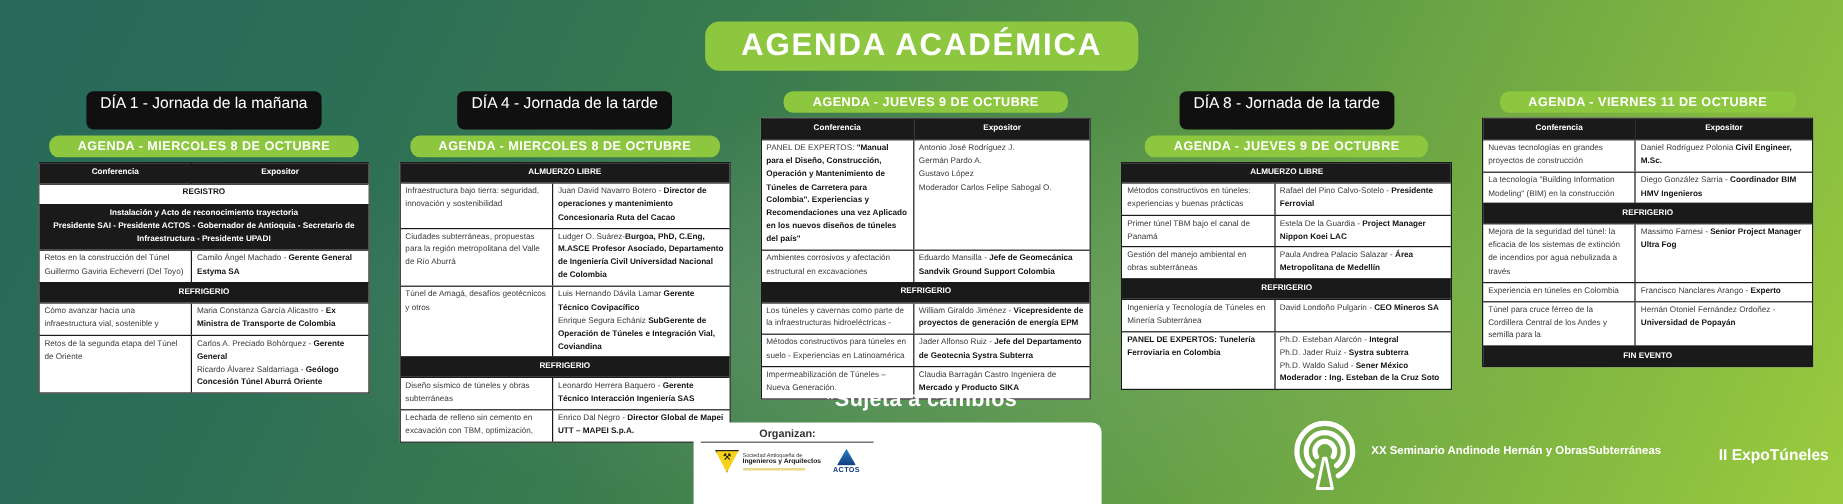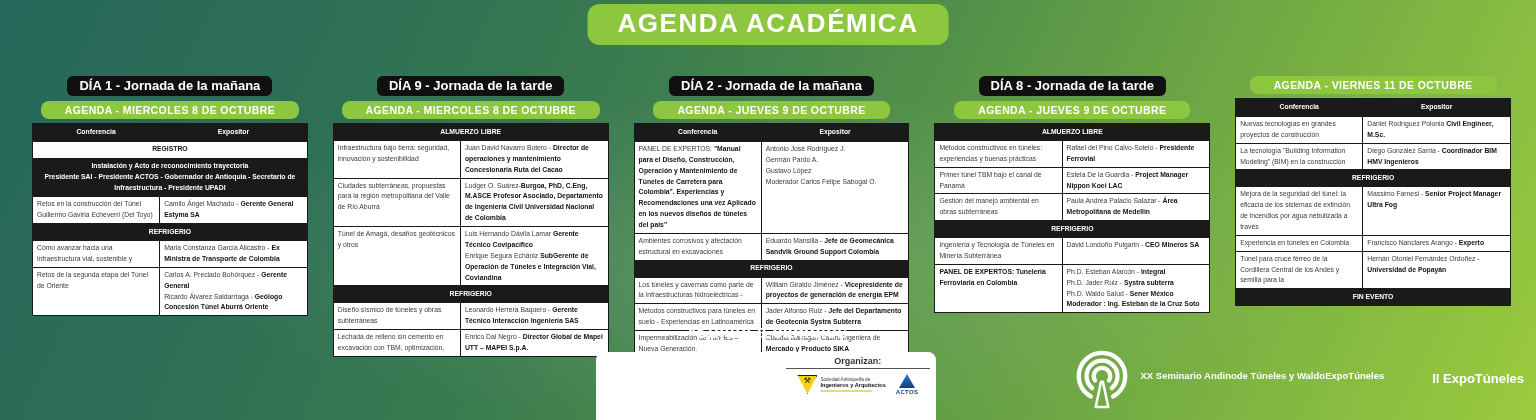--- a/index.html
+++ b/index.html
@@ -3,48 +3,48 @@
 <meta charset="utf-8">
 <style>
   html,body{margin:0;padding:0;}
   body{font-family:"Liberation Sans",sans-serif;}
   .stage{position:relative;width:1536px;height:420px;overflow:hidden;
     background:
       radial-gradient(ellipse 900px 260px at 50% 62%, rgba(255,255,255,0.12), rgba(255,255,255,0) 65%),
       linear-gradient(115deg,#27695a 0%,#2c6e56 18%,#3a7b4f 38%,#529049 56%,#74ac43 76%,#9bcb3e 100%);
   }
   
-  .title-banner{position:absolute;top:4px;left:50%;transform:translateX(-50%);
+  .title-banner{position:absolute;top:18px;left:50%;transform:translateX(-50%);
     background:#8dc63f;color:#fff;font-weight:800;font-size:26px;letter-spacing:1.5px;
     padding:4px 30px 6px;border-radius:12px;white-space:nowrap;}
   
   .cols{position:absolute;top:76px;left:33px;right:26px;display:flex;gap:27px;align-items:flex-start;}
   .col{flex:1;min-width:0;display:flex;flex-direction:column;align-items:center;}
-  .day{background:#101010;color:#fff;font-weight:700;font-size:13px;padding:2px 12px 3px;
+  .day{background:#101010;color:#fff;font-weight:400;font-size:13px;padding:2px 12px 15px;
     border-radius:6px;white-space:nowrap;margin-bottom:5px;}
   .agbar{background:#8dc63f;color:#fff;font-weight:700;font-size:10.5px;letter-spacing:.4px;
     padding:3px 24px;border-radius:8px;white-space:nowrap;margin-bottom:4px;}
   .tbl{width:100%;background:#fff;border:1px solid #1a1a1a;font-size:6.8px;line-height:1.6;color:#3a3a3a;}
   .row{display:flex;border-top:1px solid #1a1a1a;}
   .tbl > :first-child{border-top:none;}
   .cell{padding:2px 4px;}
   .c1{width:46%;border-right:1px solid #1a1a1a;}
   .c2{width:54%;}
   .hc{background:#1a1a1a;color:#fff;font-weight:700;text-align:center;padding:3px 4px;}
   .row.thead{border-top:none;}
   .band{background:#1a1a1a;color:#fff;font-weight:700;text-align:center;
     padding:2.5px 6px;border-top:1px solid #1a1a1a;}
   .band.wband{background:#fff;color:#111;}
   .b{font-weight:700;color:#131313;}
   
   .note{position:absolute;top:322px;left:50%;transform:translateX(-50%);
     color:#fff;font-weight:700;font-size:18px;letter-spacing:.3px;}
   
-  .panel{position:absolute;left:596px;top:352px;width:340px;height:68px;background:#fff;
-    border-radius:8px 8px 0 0;display:flex;justify-content:flex-end;padding-top:4px;box-sizing:border-box;}
+  .panel{position:absolute;left:578px;top:352px;width:340px;height:68px;background:#fff;
+    border-radius:8px 8px 0 0;display:flex;justify-content:flex-start;padding-top:4px;box-sizing:border-box;}
   .lg-group{display:flex;flex-direction:column;align-items:center;width:46%;}
   .lg-label{font-size:9px;color:#333;font-weight:600;}
   .lg-rule{width:92%;border-top:1px solid #555;margin:2px 0 5px;}
   .lg-row{display:flex;align-items:center;justify-content:center;gap:10px;width:100%;}
   
   .sai{display:flex;align-items:center;gap:3px;}
   .sai-tri{width:18px;height:17px;background:#f5d219;border:1px solid #222;
     clip-path:polygon(0 0,100% 0,50% 100%);display:flex;justify-content:center;font-size:8px;color:#111;}
   .sai-text{display:flex;flex-direction:column;line-height:1.1;}
   .sai-l1{font-size:4.6px;color:#333;}
@@ -112,21 +112,21 @@
             <div class="cell c1"><span>Cómo avanzar hacia una infraestructura vial, sostenible y</span></div>
             <div class="cell c2"><span>Maria Constanza García Alicastro - </span><span class="b">Ex Ministra de Transporte de Colombia</span></div>
           </div>
           <div class="row">
             <div class="cell c1"><span>Retos de la segunda etapa del Túnel de Oriente</span></div>
             <div class="cell c2"><span>Carlos A. Preciado Bohórquez - </span><span class="b">Gerente General</span><span></span><br><span>Ricardo Álvarez Saldarriaga - </span><span class="b">Geólogo Concesión Túnel Aburrá Oriente</span></div>
           </div>
         </div>
       </div>
       <div class="col">
-        <div class="day">DÍA 9 - Jornada de la tarde</div>
+        <div class="day">DÍA 4 - Jornada de la tarde</div>
         <div class="agbar">AGENDA - MIERCOLES 8 DE OCTUBRE</div>
         <div class="tbl">
           <div class="band">
             <div>ALMUERZO LIBRE</div>
           </div>
           <div class="row">
             <div class="cell c1"><span>Infraestructura bajo tierra: seguridad, innovación y sostenibilidad</span></div>
             <div class="cell c2"><span>Juan David Navarro Botero - </span><span class="b">Director de operaciones y mantenimiento Concesionaria Ruta del Cacao</span></div>
           </div>
           <div class="row">
@@ -144,21 +144,20 @@
             <div class="cell c1"><span>Diseño sísmico de túneles y obras subterráneas</span></div>
             <div class="cell c2"><span>Leonardo Herrera Baquero - </span><span class="b">Gerente Técnico Interacción Ingeniería SAS</span></div>
           </div>
           <div class="row">
             <div class="cell c1"><span>Lechada de relleno sin cemento en excavación con TBM, optimización,</span></div>
             <div class="cell c2"><span>Enrico Dal Negro - </span><span class="b">Director Global de Mapei UTT – MAPEI S.p.A.</span></div>
           </div>
         </div>
       </div>
       <div class="col">
-        <div class="day">DÍA 2 - Jornada de la mañana</div>
         <div class="agbar">AGENDA - JUEVES 9 DE OCTUBRE</div>
         <div class="tbl">
           <div class="row thead">
             <div class="cell c1 hc">Conferencia</div>
             <div class="cell c2 hc">Expositor</div>
           </div>
           <div class="row">
             <div class="cell c1"><span>PANEL DE EXPERTOS: </span><span class="b">"Manual para el Diseño, Construcción, Operación y Mantenimiento de Túneles de Carretera para Colombia". Experiencias y Recomendaciones una vez Aplicado en los nuevos diseños de túneles del país"</span></div>
             <div class="cell c2"><span>Antonio José Rodríguez J.</span><br><span>Germán Pardo A.</span><br><span>Gustavo López</span><br><span>Moderador Carlos Felipe Sabogal O.</span></div>
           </div>
@@ -277,19 +276,19 @@
 
   <div class="brand">
     <svg width="62" height="62" viewBox="0 0 64 64">
       <circle cx="32" cy="30" r="24" fill="none" stroke="#ffffff" stroke-width="4.5" pathLength="100" stroke-dasharray="84 16" stroke-dashoffset="67" stroke-linecap="round"></circle>
       <circle cx="32" cy="30" r="16" fill="none" stroke="#ffffff" stroke-width="4.5" pathLength="100" stroke-dasharray="78 22" stroke-dashoffset="64" stroke-linecap="round"></circle>
       <circle cx="32" cy="30" r="8.5" fill="none" stroke="#ffffff" stroke-width="4.5" pathLength="100" stroke-dasharray="68 32" stroke-dashoffset="59" stroke-linecap="round"></circle>
       <path d="M 25.5 62 L 31 36 L 33 36 L 38.5 62 Z" fill="none" stroke="#ffffff" stroke-width="2.6" stroke-linejoin="round"></path>
     </svg>
     <div class="brand-text">
       <span class="brand-l">XX Seminario Andino</span>
-      <span class="brand-l">de Túneles y Waldo</span>
-      <span class="brand-l">ExpoTúneles</span>
+      <span class="brand-l">de Hernán y Obras</span>
+      <span class="brand-l">Subterráneas</span>
       <span class="brand-last">II ExpoTúneles</span>
     </div>
   </div>
 
 </div>
 
 </body></html>

